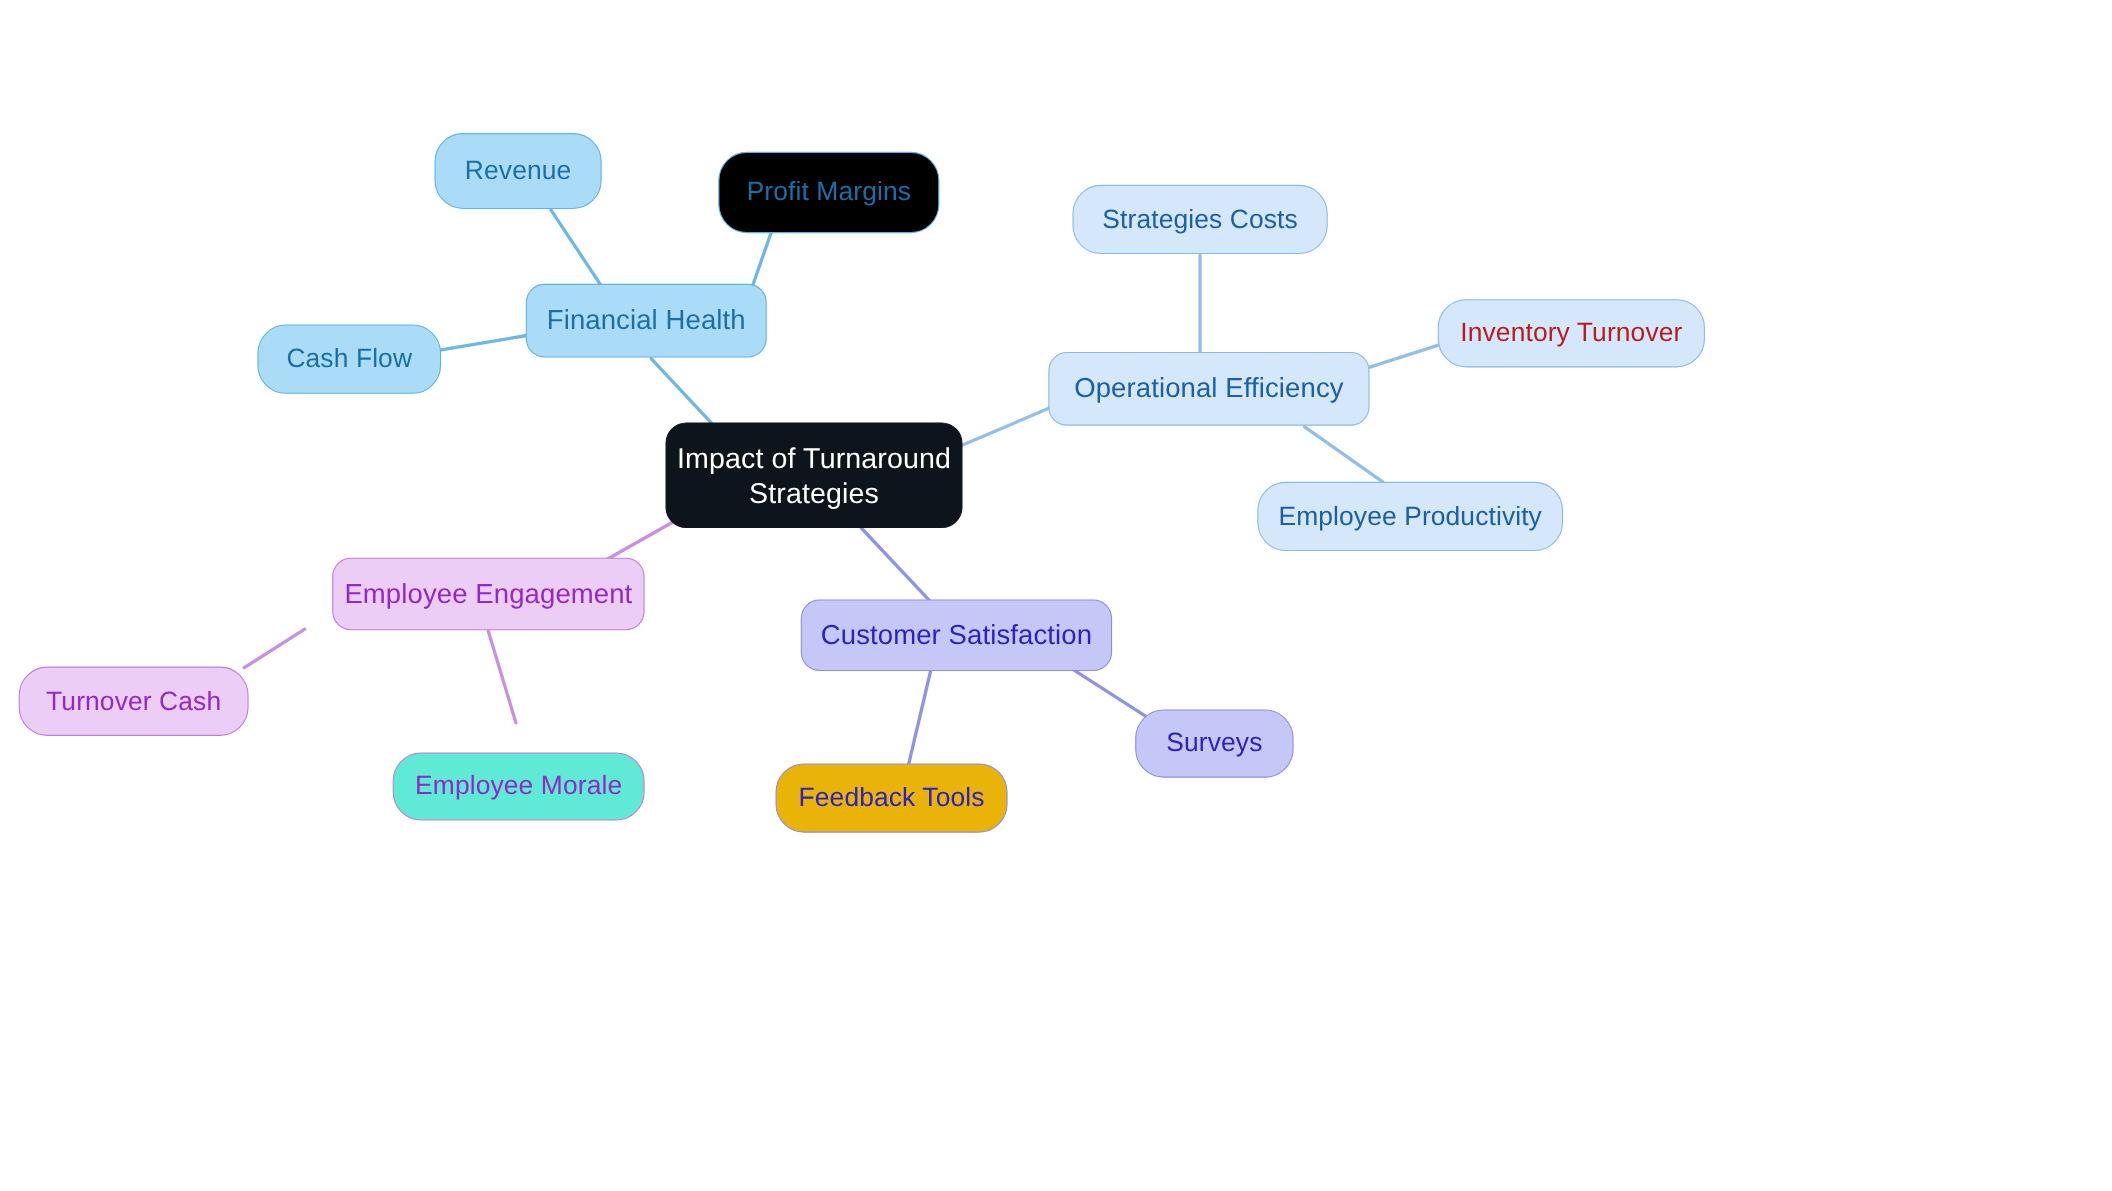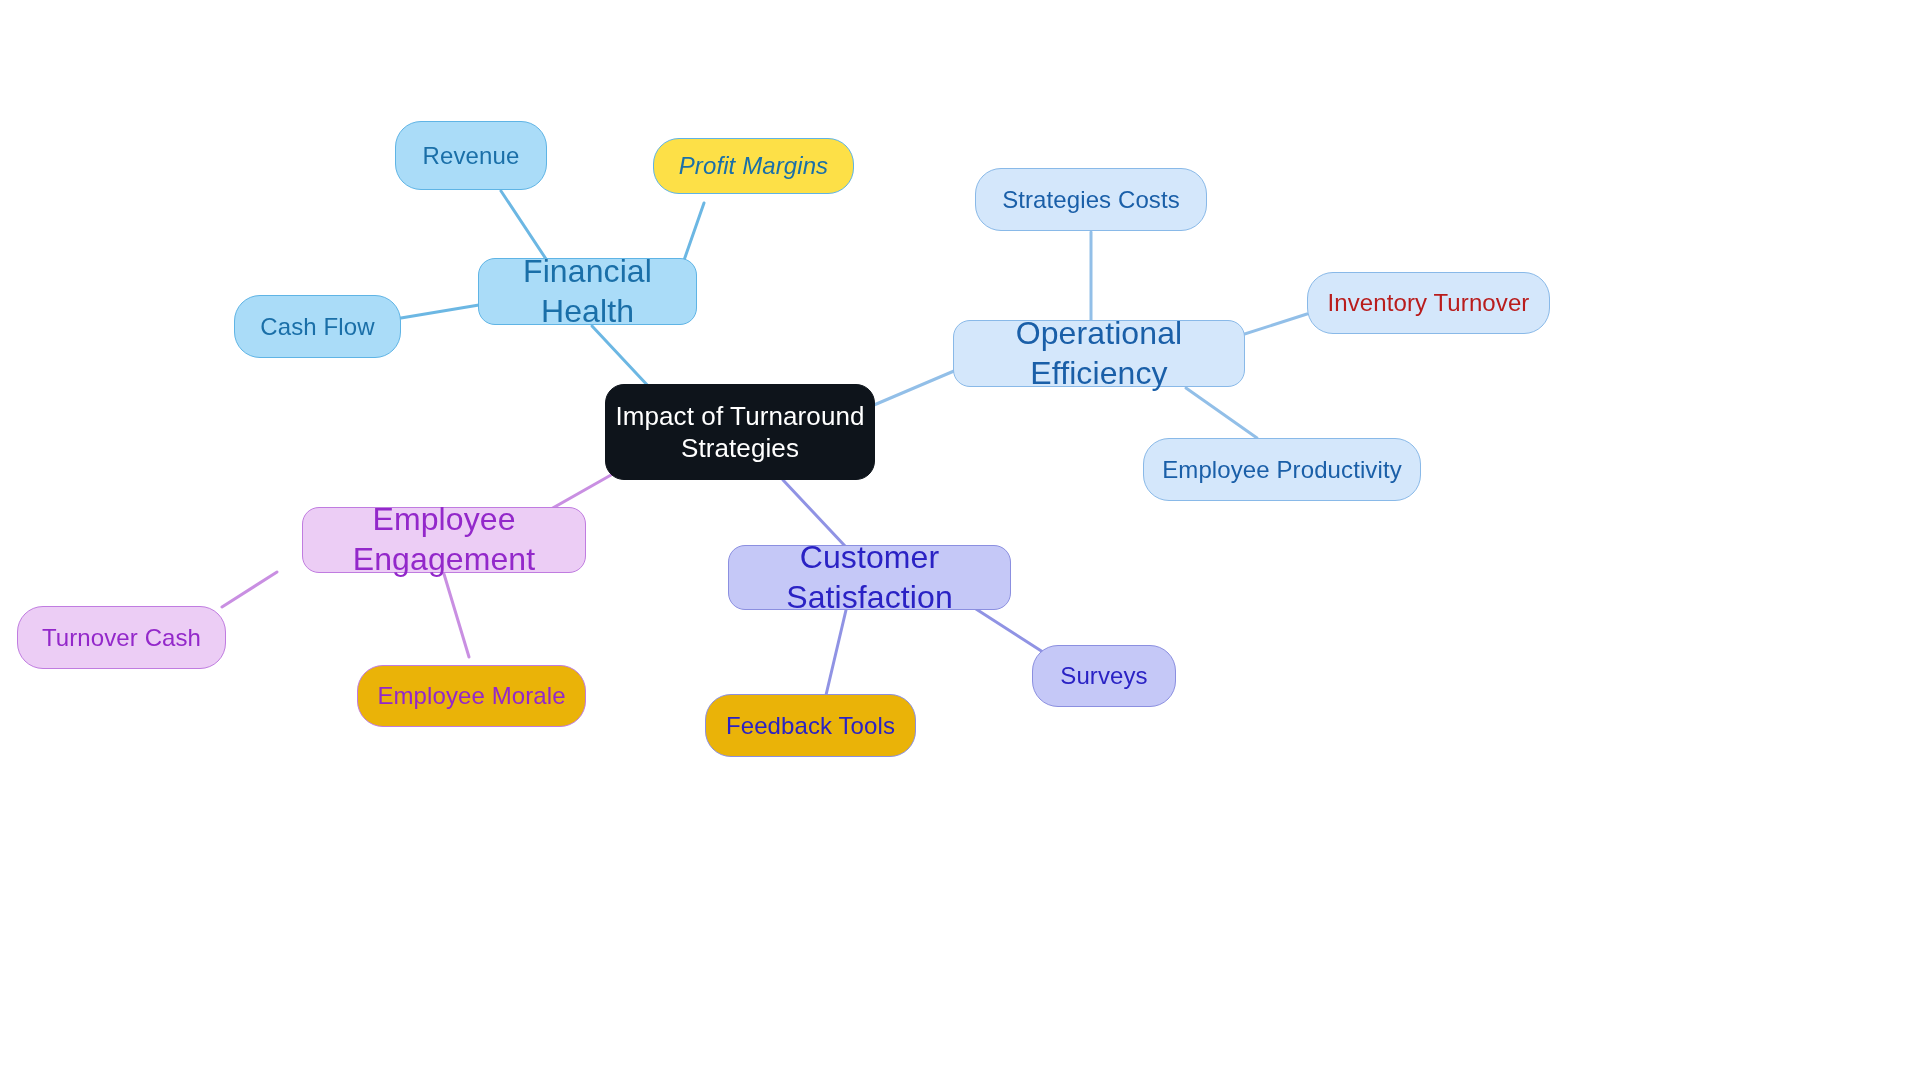--- a/index.html
+++ b/index.html
@@ -39,21 +39,21 @@
     letter-spacing: 0.1px;
   }
   .node-root {
     border-radius: 20px;
     border-width: 1px;
     font-size: 26px;
     font-weight: 400;
   }
   .node-branch {
     border-radius: 17px;
-    font-size: 32px;
+    font-size: 25px;
   }
   .node-leaf {
     border-radius: 26px;
     font-size: 24px;
   }
 </style>
 </head>
 <body>
 
 <div id="canvas" style="background: rgb(255, 255, 255);">
@@ -71,26 +71,26 @@
       <line x1="444" y1="574" x2="469" y2="657" stroke="#c98fe2" stroke-width="3" stroke-linecap="round"></line>
       <line x1="783" y1="480" x2="845" y2="546" stroke="#9093e4" stroke-width="3" stroke-linecap="round"></line>
       <line x1="846" y1="610" x2="826" y2="695" stroke="#9093e4" stroke-width="3" stroke-linecap="round"></line>
       <line x1="976" y1="609" x2="1046" y2="654" stroke="#9093e4" stroke-width="3" stroke-linecap="round"></line>
     </svg>
   <div id="node-layer">
       <div class="node node-root" style="left: 605px; top: 384px; width: 270px; height: 96px; background: rgb(14, 20, 27); border-color: rgb(14, 20, 27); color: rgb(255, 255, 255); border-radius: 19px;"><span>Impact of Turnaround
 Strategies</span></div>
       <div class="node node-branch" style="left: 478px; top: 258px; width: 219px; height: 67px; background: rgb(170, 220, 248); border-color: rgb(95, 180, 229); color: rgb(26, 111, 168);"><span>Financial Health</span></div>
       <div class="node node-leaf" style="left: 395px; top: 121px; width: 152px; height: 69px; background: rgb(170, 220, 248); border-color: rgb(95, 180, 229); color: rgb(26, 111, 168); align-items: center;"><span>Revenue</span></div>
-      <div class="node node-leaf" style="left: 653px; top: 138px; width: 201px; height: 56px; background: #fde047; border-color: rgb(95, 180, 229); color: rgb(26, 111, 168); font-style: italic;"><span>Profit Margins</span></div>
+      <div class="node node-leaf" style="left: 653px; top: 138px; width: 201px; height: 74px; background: #000000; border-color: rgb(95, 180, 229); color: rgb(26, 111, 168);"><span>Profit Margins</span></div>
       <div class="node node-leaf" style="left: 234px; top: 295px; width: 167px; height: 63px; background: rgb(170, 220, 248); border-color: rgb(95, 180, 229); color: rgb(26, 111, 168);"><span>Cash Flow</span></div>
       <div class="node node-branch" style="left: 953px; top: 320px; width: 292px; height: 67px; background: rgb(212, 231, 251); border-color: rgb(137, 185, 232); color: rgb(26, 95, 168);"><span>Operational Efficiency</span></div>
       <div class="node node-leaf" style="left: 975px; top: 168px; width: 232px; height: 63px; background: rgb(212, 231, 251); border-color: rgb(137, 185, 232); color: rgb(26, 95, 168);"><span>Strategies Costs</span></div>
       <div class="node node-leaf" style="left: 1307px; top: 272px; width: 243px; height: 62px; background: rgb(212, 231, 251); border-color: rgb(137, 185, 232); color: #b91c1c;"><span>Inventory Turnover</span></div>
       <div class="node node-leaf" style="left: 1143px; top: 438px; width: 278px; height: 63px; background: rgb(212, 231, 251); border-color: rgb(137, 185, 232); color: rgb(26, 95, 168);"><span>Employee Productivity</span></div>
       <div class="node node-branch" style="left: 274px; top: 507px; width: 284px; height: 66px; background: rgb(236, 205, 245); border-color: rgb(192, 124, 224); color: rgb(147, 40, 202); margin-left: 28px;"><span>Employee Engagement</span></div>
       <div class="node node-leaf" style="left: 17px; top: 606px; width: 209px; height: 63px; background: rgb(236, 205, 245); border-color: rgb(192, 124, 224); color: rgb(147, 40, 202);"><span>Turnover Cash</span></div>
-      <div class="node node-leaf" style="left: 357px; top: 665px; width: 229px; height: 62px; background: #eab308; border-color: rgb(192, 124, 224); color: rgb(147, 40, 202);"><span>Employee Morale</span></div>
+      <div class="node node-leaf" style="left: 357px; top: 684px; width: 229px; height: 62px; background: #5eead4; border-color: rgb(192, 124, 224); color: rgb(147, 40, 202);"><span>Employee Morale</span></div>
       <div class="node node-branch" style="left: 728px; top: 545px; width: 283px; height: 65px; background: rgb(197, 200, 247); border-color: rgb(139, 143, 224); color: rgb(42, 34, 196);"><span>Customer Satisfaction</span></div>
       <div class="node node-leaf" style="left: 705px; top: 694px; width: 211px; height: 63px; background: #eab308; border-color: rgb(139, 143, 224); color: rgb(42, 34, 196);"><span>Feedback Tools</span></div>
       <div class="node node-leaf" style="left: 1032px; top: 645px; width: 144px; height: 62px; background: rgb(197, 200, 247); border-color: rgb(139, 143, 224); color: rgb(42, 34, 196);"><span>Surveys</span></div>
     </div>
 </div>
 
 </body></html>

